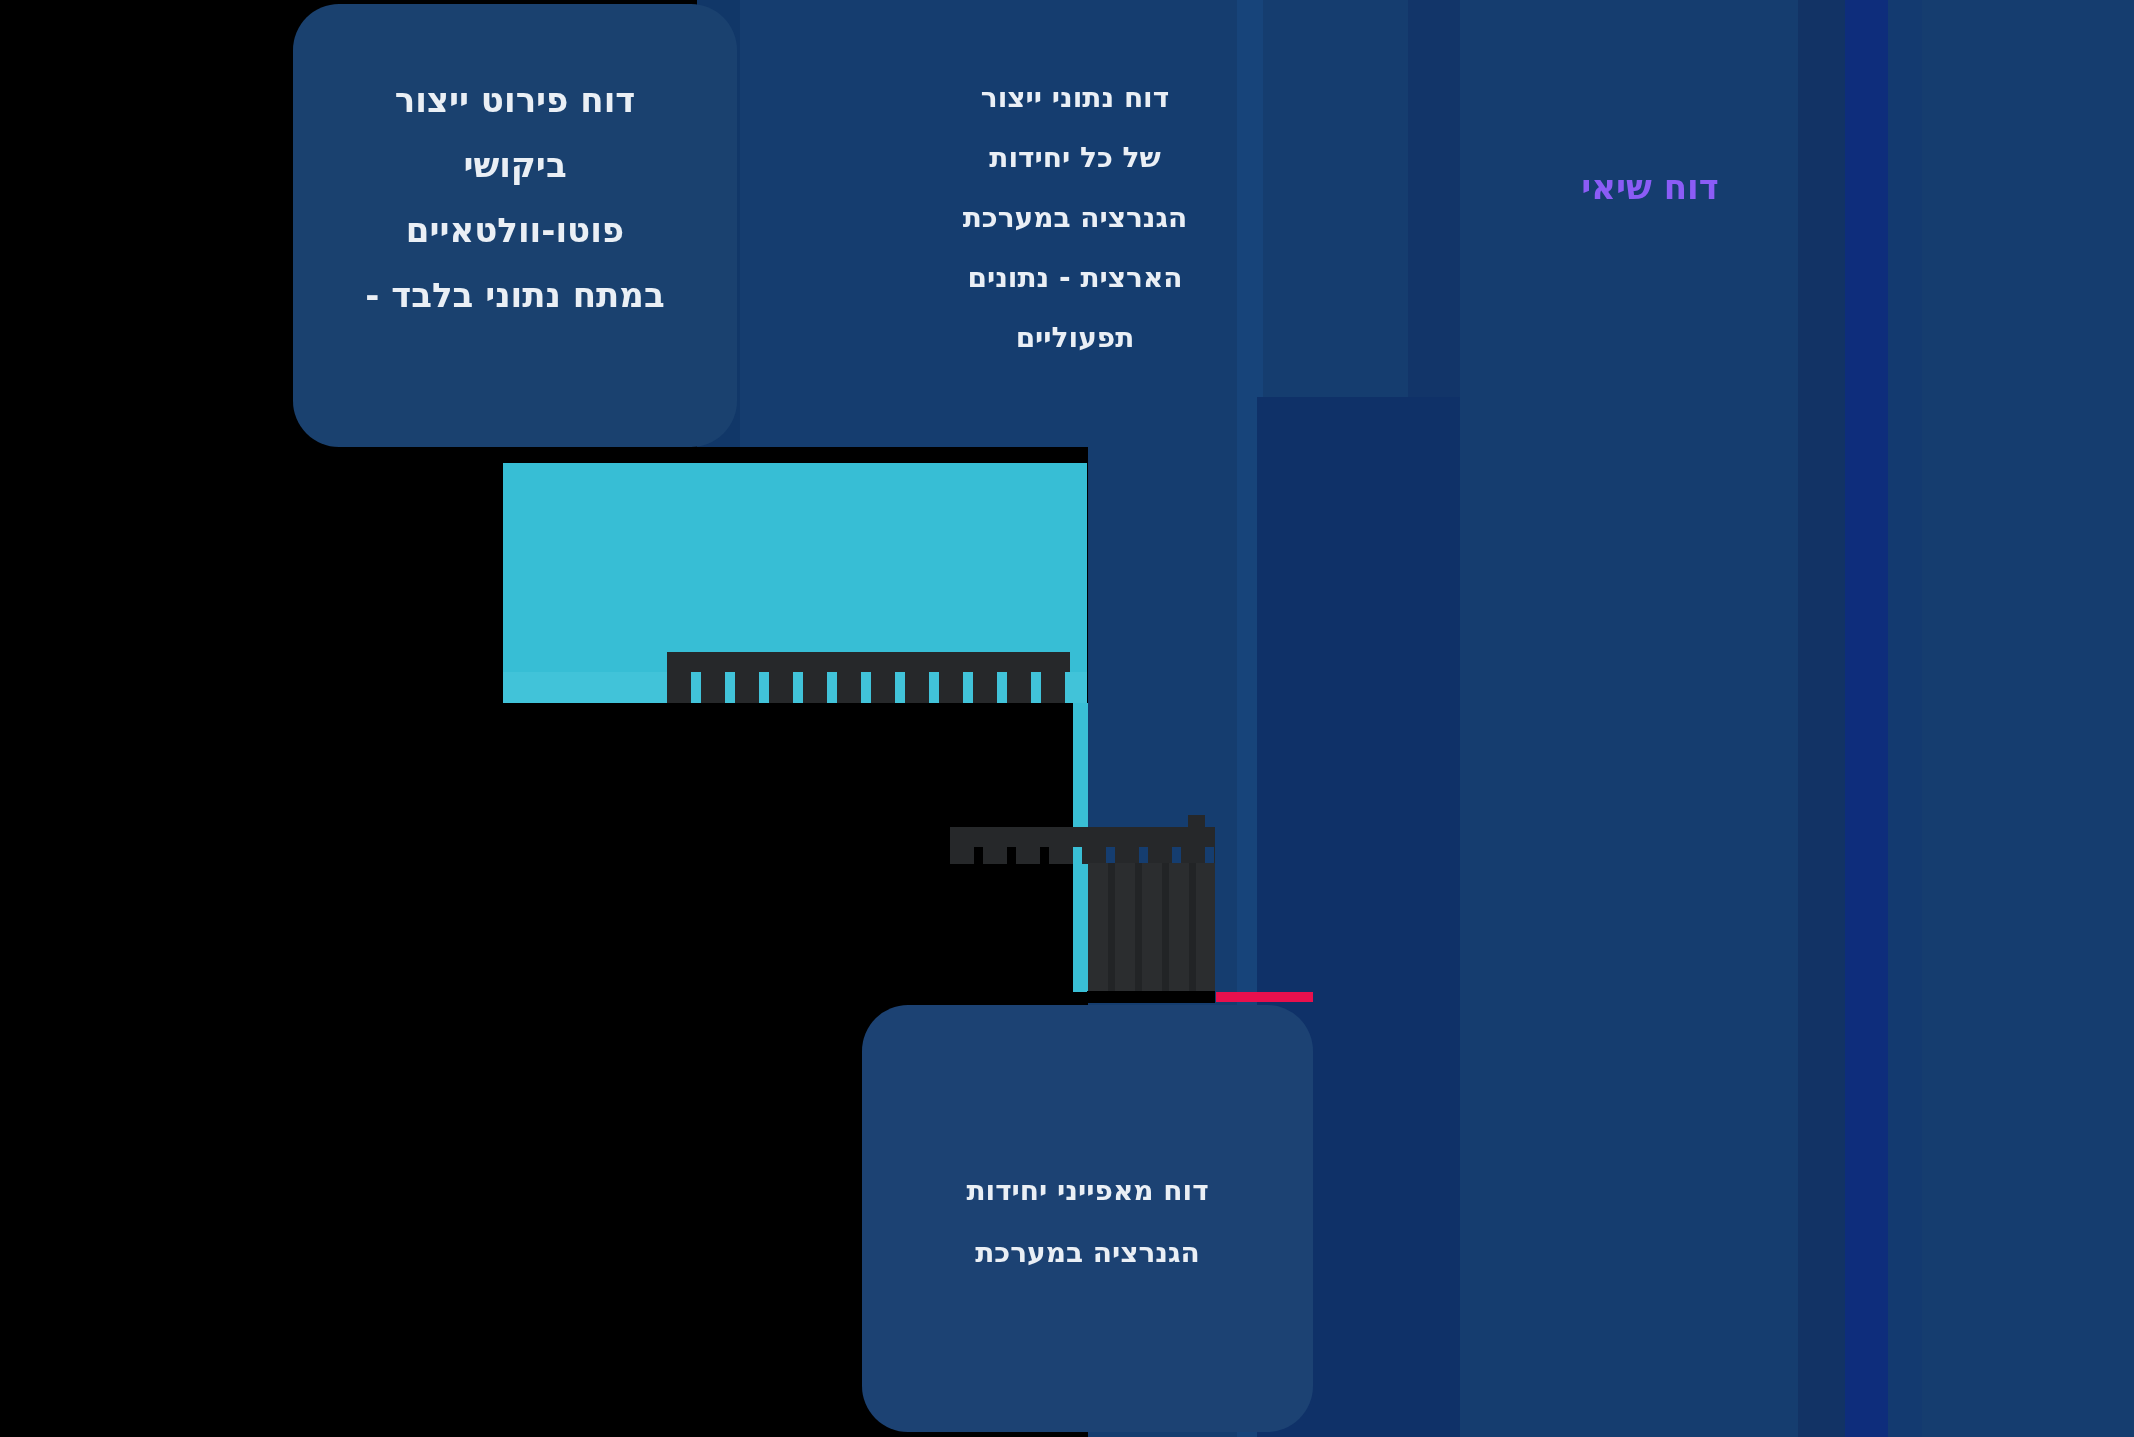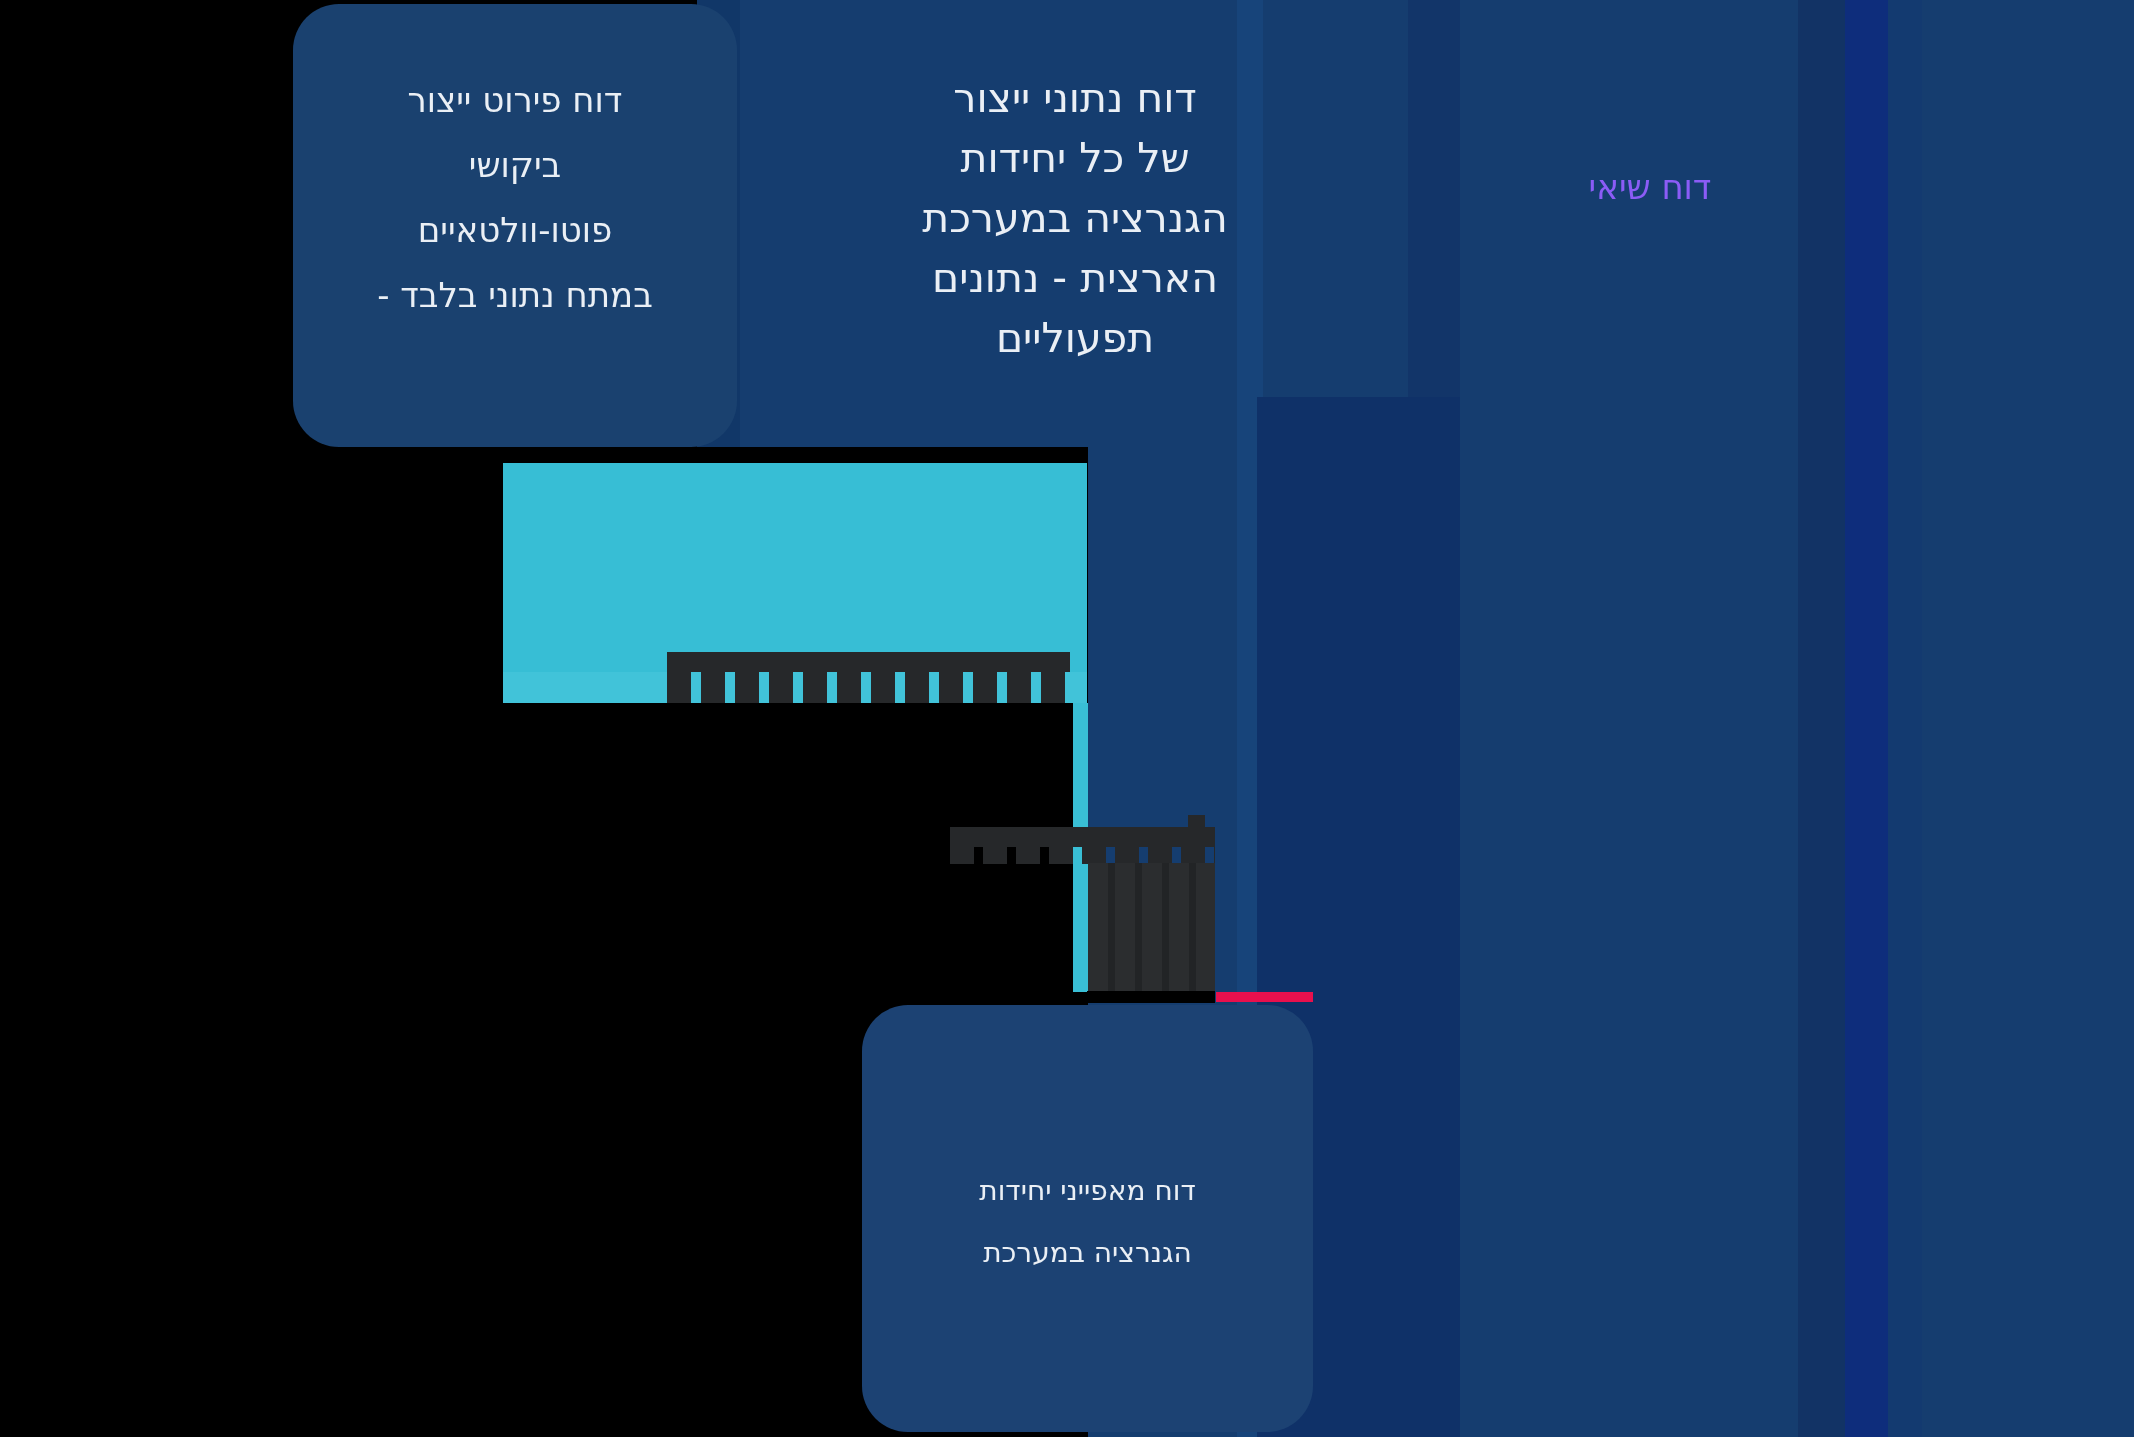--- a/index.html
+++ b/index.html
@@ -17,24 +17,24 @@
   .band-dark{left:1257px;top:397px;width:203px;height:1040px;background:#0F3168;}
   .band-grad{left:1798px;top:0;width:47px;height:1437px;background:#123365;}
   .band-bright{left:1845px;top:0;width:43px;height:1437px;background:#0E2D7C;}
   .band-after{left:1888px;top:0;width:34px;height:1437px;background:#133A70;}
   
   .card{color:#EAEFF5;}
   .card1{left:293px;top:4px;width:444px;height:443px;border-radius:46px;background:#1A416F;}
   .card1 .lines{margin-top:64px;line-height:65px;font-size:34px;}
   .card4{left:862px;top:1005px;width:451px;height:427px;border-radius:46px;background:#1C4273;}
   .card4 .lines{margin-top:155px;line-height:62px;font-size:28px;}
-  .label2{left:850px;top:68px;width:450px;line-height:60px;font-size:41px;color:#EAEFF5;}
+  .label2{left:850px;top:68px;width:450px;line-height:60px;font-size:28px;color:#EAEFF5;}
   .label3{left:1450px;top:157px;width:400px;line-height:60px;font-size:34px;color:#8b5cf6;}
   .lines,.label2,.label3{direction:rtl;text-align:center;}
-  .lines div,.label2 div,.label3 div{white-space:nowrap;}
+  .lines div,.label2 div,.label3 div{white-space:nowrap;font-weight:bold;}
   
   .tile-cyan{left:503px;top:463px;width:584px;height:240px;background:#37BED5;}
   .tile-cyan-bottom{left:0;top:209px;width:584px;height:31px;background:#41C3D9;}
   .connector{left:1073px;top:703px;width:15px;height:289px;background:#39BFD6;}
   
   .rem{background:#26282A;}
   .rem-bar1{left:667px;top:652px;width:403px;height:20px;}
   .rem-stems1{left:667px;top:671px;width:403px;height:32px;
     background:repeating-linear-gradient(90deg,#26282A 0 24px,transparent 24px 34px);}
   .rem-asc2{left:1188px;top:815px;width:17px;height:14px;}

